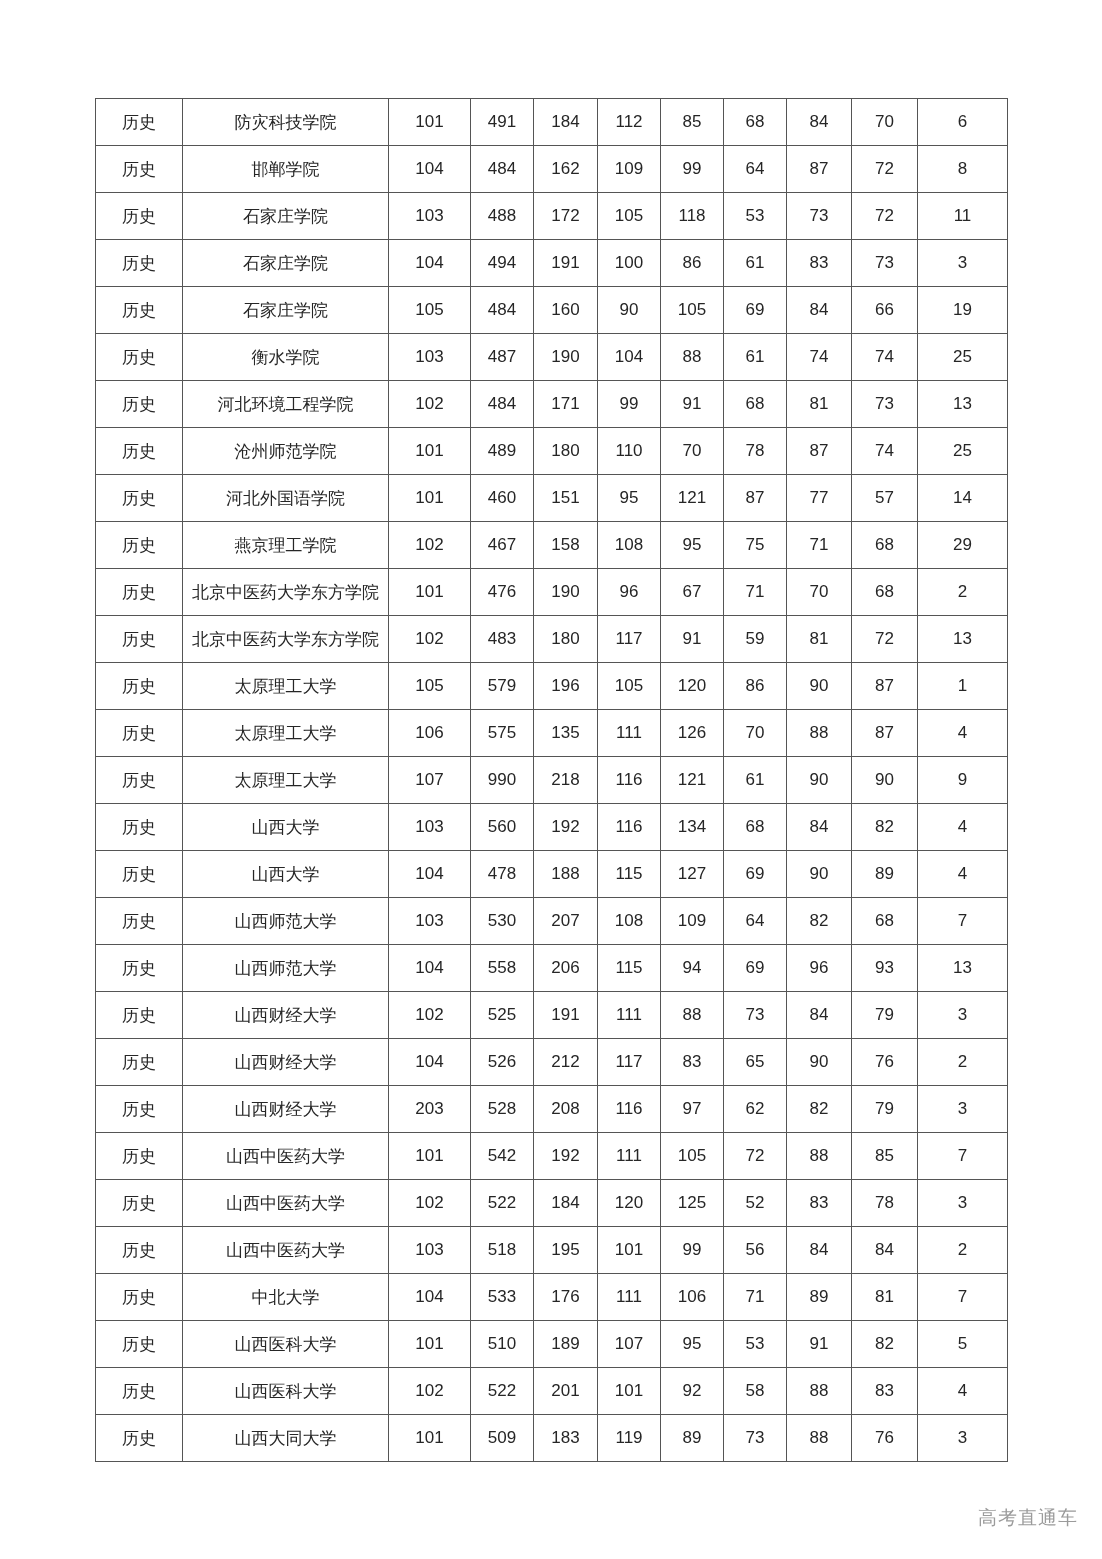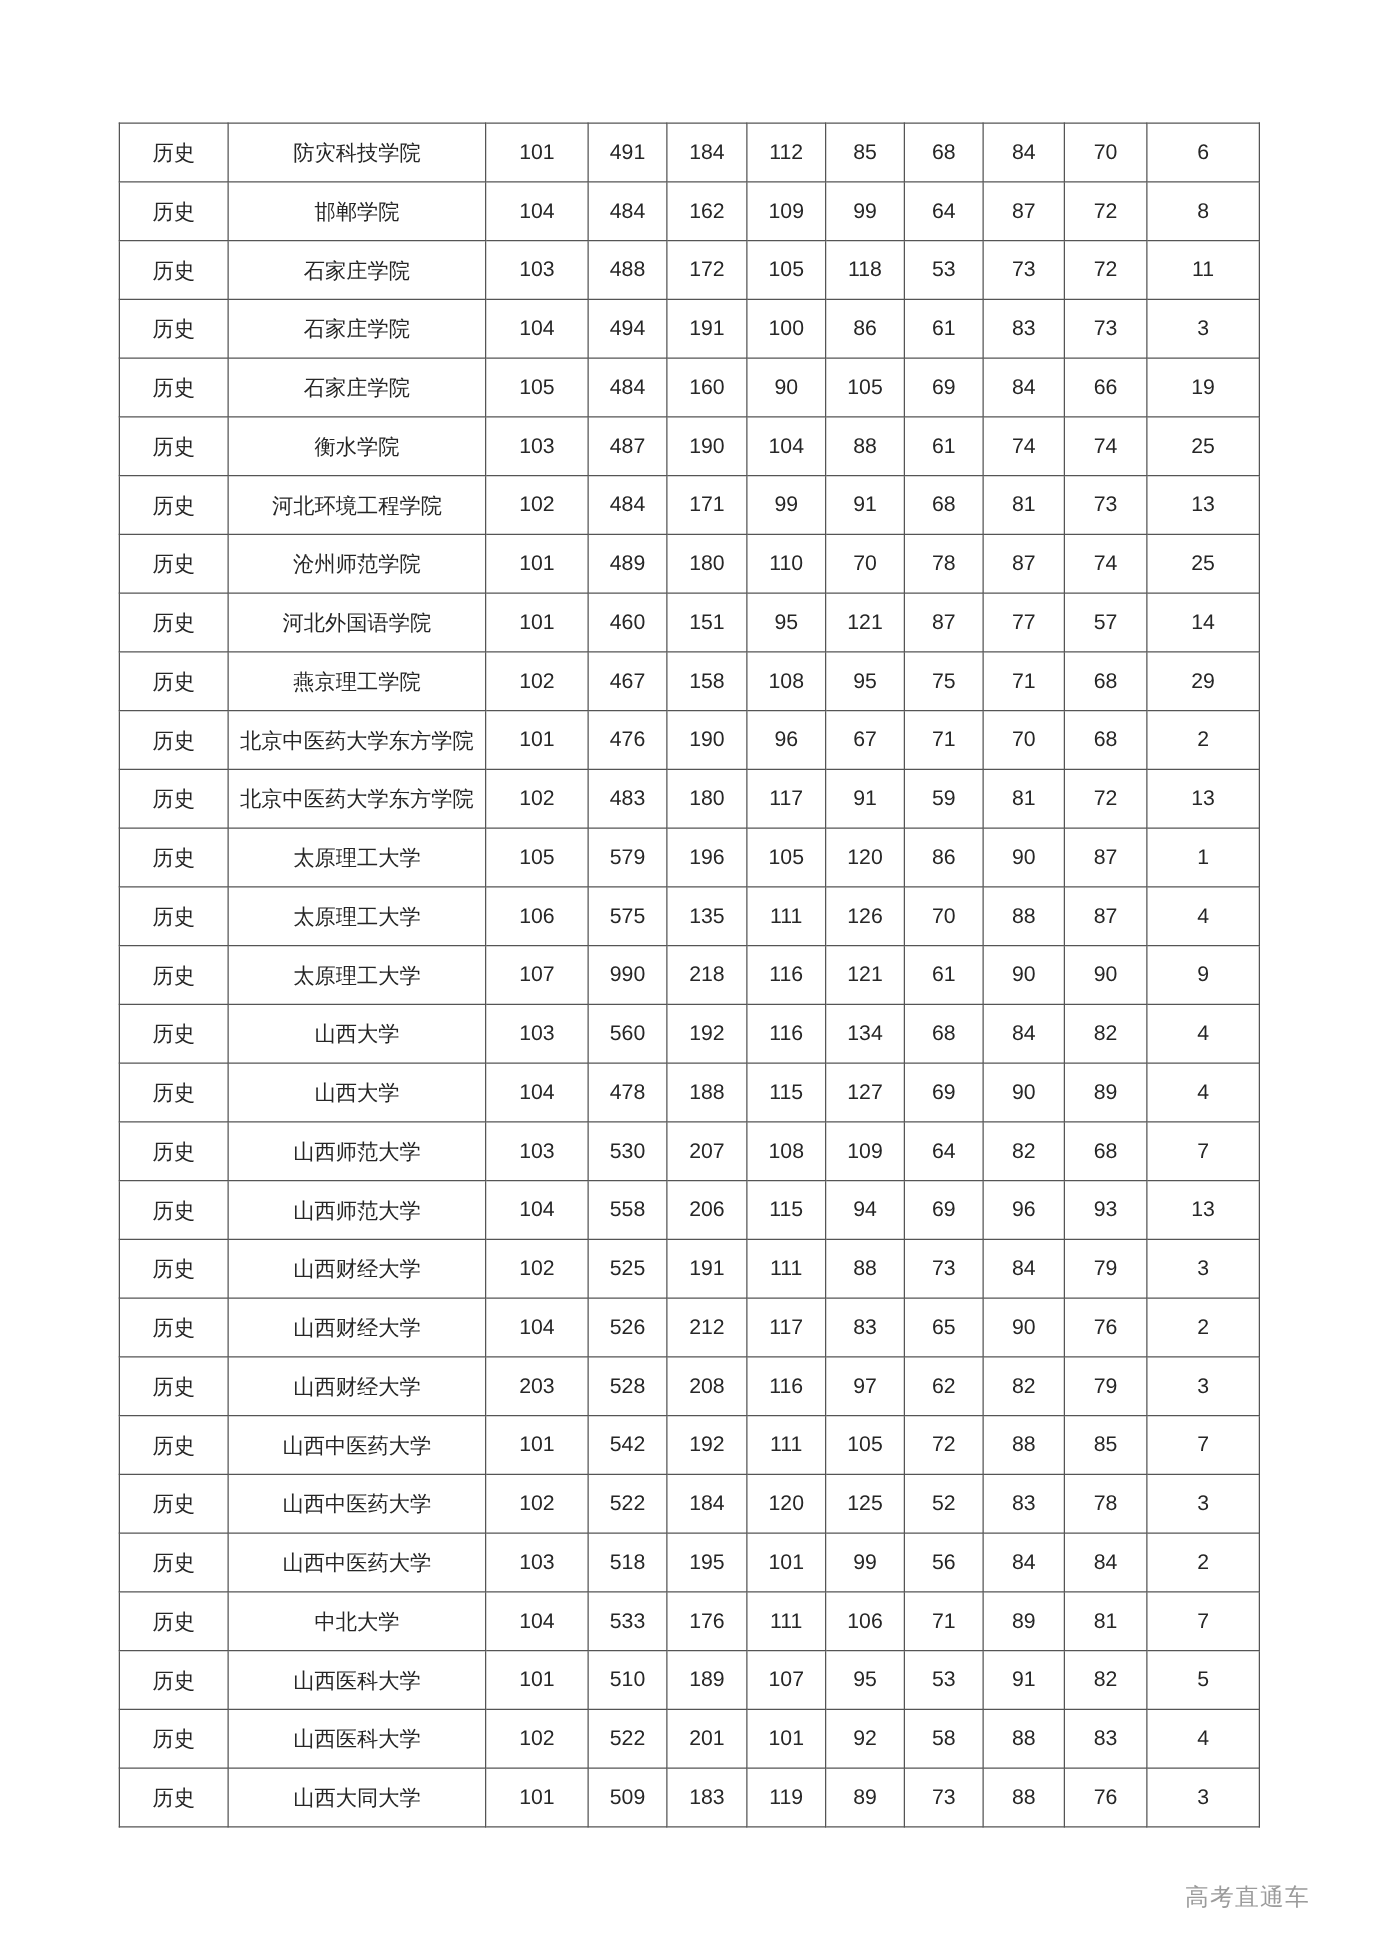--- a/index.html
+++ b/index.html
@@ -34,21 +34,21 @@
     text-align: center;
     vertical-align: middle;
     font-size: 17px;
     color: #262626;
     padding: 0 2px;
     white-space: nowrap;
     overflow: hidden;
   }
   .watermark {
     position: absolute;
-    right: 54px;
+    right: 24px;
     bottom: 28px;
     font-size: 19px;
     color: #9b9b9b;
     letter-spacing: 1px;
   }
 </style>
 </head>
 <body>
 
 <div class="page">

